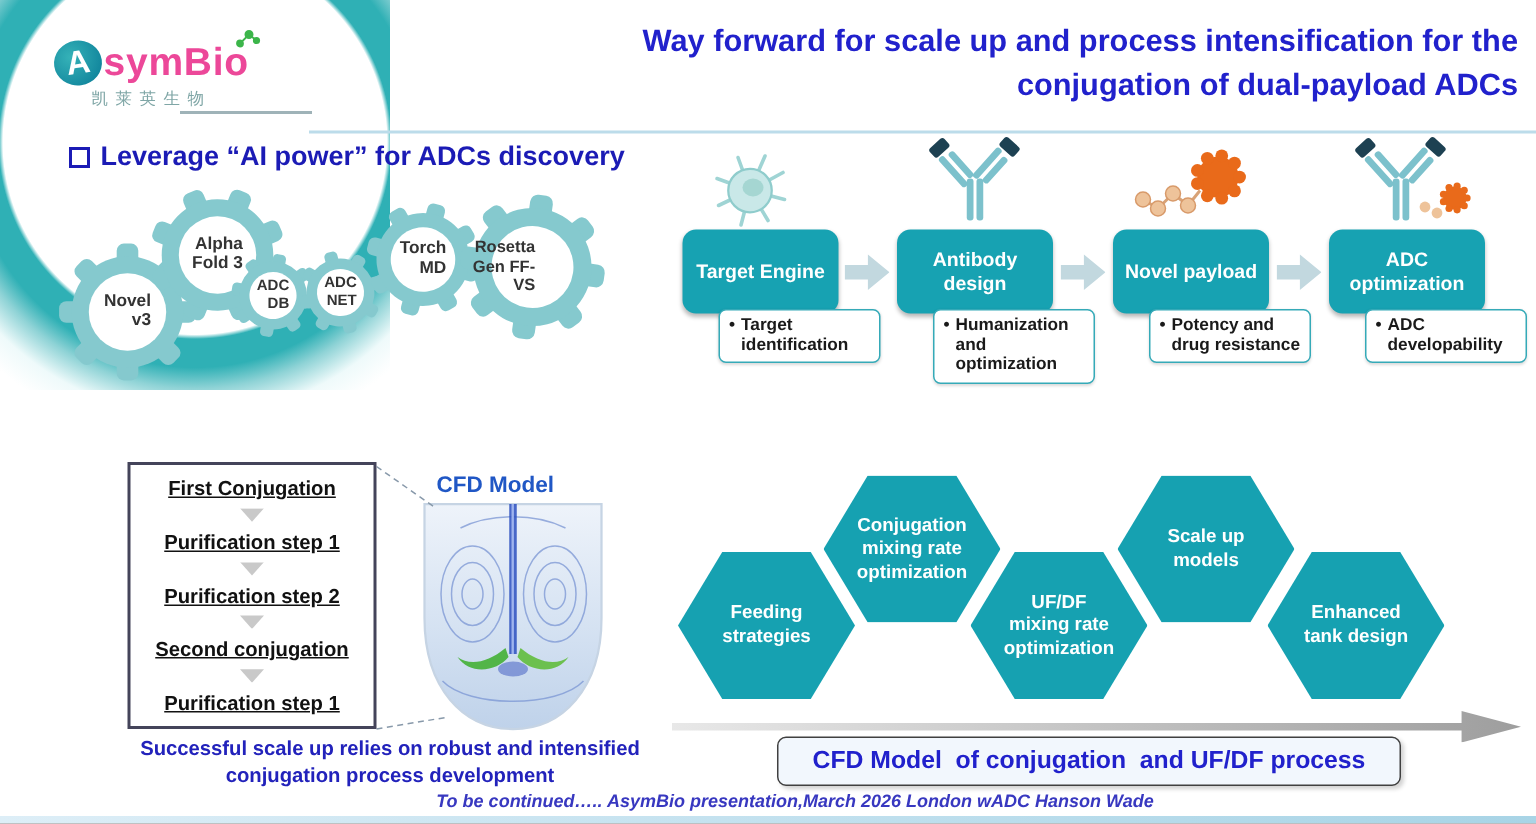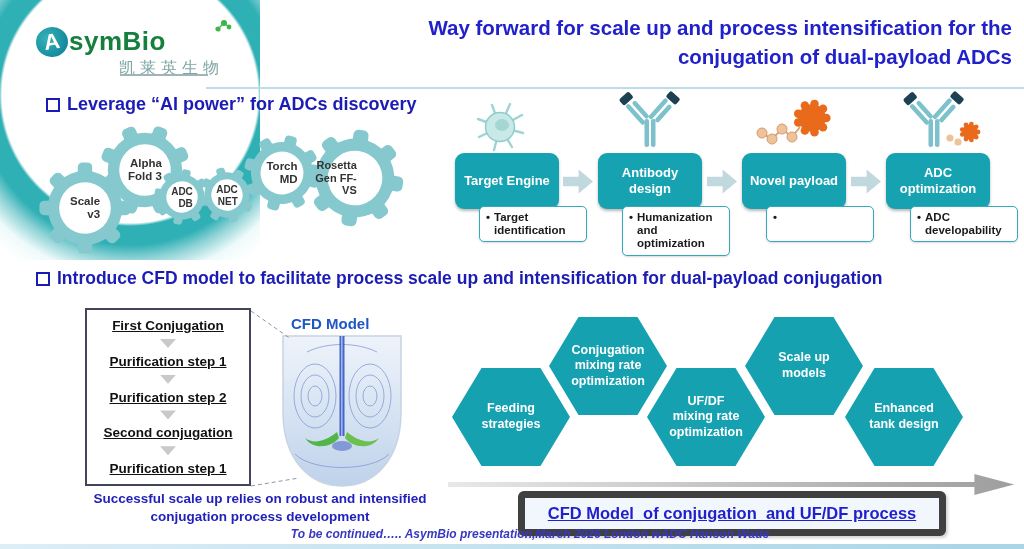--- a/index.html
+++ b/index.html
@@ -25,23 +25,23 @@
   
   .logo { position:absolute; left:36px; top:26px; z-index:3; }
   .logo-row { display:flex; align-items:center; position:relative; }
   .logo-a {
     width:32px; height:30px; border-radius:50%;
     background: radial-gradient(circle at 35% 35%, #35b2b8, #13889e 75%);
     color:#fff; font-weight:bold; font-size:22px;
     display:flex; align-items:center; justify-content:center;
     transform:rotate(-8deg);
   }
-  .logo-text { font-size:26px; font-weight:bold; color:#15803d; letter-spacing:0.5px; margin-left:1px; }
+  .logo-text { font-size:26px; font-weight:bold; color:#ec4899; letter-spacing:0.5px; margin-left:1px; }
   .logo-dots { position:absolute; right:-8px; top:-9px; }
-  .logo-cn { font-size:16px; color:#7fa6a6; letter-spacing:5px; margin:1px 0 0 83px; }
+  .logo-cn { font-size:11px; color:#7fa6a6; letter-spacing:5px; margin:1px 0 0 25px; }
   .logo-underline { position:absolute; left:120px; top:74px; width:88px; height:2px; background:#9fb3b8; z-index:3; }
 
   
   .title {
     position:absolute; right:12px; top:14px; width:700px;
     text-align:right; font-size:20.5px; font-weight:bold; line-height:1.4;
     color:#2121cc; z-index:3;
   }
   .title-underline { position:absolute; left:206px; top:87px; width:818px; height:2px; background:#bcdcea; z-index:2; }
 
@@ -109,24 +109,24 @@
   }
 
   
   .big-arrow {
     position:absolute; left:448px; top:474px; width:566px; height:21px; z-index:1;
     background:linear-gradient(90deg,#e8e8e8,#9e9e9e);
     clip-path:polygon(0 38%, 93% 38%, 93% 0, 100% 50%, 93% 100%, 93% 62%, 0 62%);
   }
   .cfd-arrow-label {
     position:absolute; left:518px; top:491px; width:414px; height:31px;
-    background:#f2f7fd; border:7px solid #404040; border-radius:6px;
+    background:#f2f7fd; border:1px solid #404040; border-radius:6px;
     box-shadow:2px 2px 3px rgba(0,0,0,.18);
     font-size:16.5px; font-weight:bold; color:#2121cc;
-    text-align:center; line-height:31px; z-index:2; white-space:pre;text-decoration:underline;
+    text-align:center; line-height:31px; z-index:2; white-space:pre;
   }
 
   .footer {
     position:absolute; left:200px; top:527px; width:660px; text-align:center;
     font-size:12px; font-weight:bold; font-style:italic; color:#3838c0; z-index:2;
   }
   .bottom-strip {
     position:absolute; left:0; bottom:0; width:1024px; height:5px;
     background:linear-gradient(90deg,#ddeef7,#a8d4e6); z-index:2;
   }
@@ -282,21 +282,21 @@
 
   <div class="title pre">Way forward for scale up and process intensification for the
 conjugation of dual-payload ADCs</div>
   <div class="title-underline"></div>
 
   <div class="heading heading-ai">
     <span class="sqr"></span>
     <span>Leverage “AI power” for ADCs discovery</span>
   </div>
 
-  <div class="gear-label" style="left:85px; top:208px; font-size:11.5px;">Scale
+  <div class="gear-label" style="left:85px; top:208px; font-size:11.5px;">Novel
 v3</div>
   <div class="gear-label" style="left:145px; top:170px; font-size:11.5px;">Alpha
 Fold 3</div>
   <div class="gear-label" style="left:182px; top:197px; font-size:10px;">ADC
 DB</div>
   <div class="gear-label" style="left:227px; top:195px; font-size:10px;">ADC
 NET</div>
   <div class="gear-label" style="left:282px; top:173px; font-size:11.5px;">Torch
 MD</div>
   <div class="gear-label" style="left:336px; top:178px; font-size:11px;">Rosetta
@@ -317,30 +317,27 @@
   <div class="p-sub" style="left:479px;">
     <span>•</span>
       <span>Target identification</span>
   </div>
   <div class="p-sub" style="left:622px;">
     <span>•</span>
       <span>Humanization and optimization</span>
   </div>
   <div class="p-sub" style="left:766px;">
     <span>•</span>
+      <span>Potency and drug resistance</span>
   </div>
   <div class="p-sub" style="left:910px;">
     <span>•</span>
       <span>ADC developability</span>
   </div>
 
-  <div class="heading heading-cfd">
-    <span class="sqr"></span>
-    <span>Introduce CFD model to facilitate process scale up and intensification for dual-payload conjugation</span>
-  </div>
 
   <div class="flow-box">
     <div class="flow-step">First Conjugation</div>
     <div class="flow-arrow"></div>
     <div class="flow-step">Purification step 1</div>
     <div class="flow-arrow"></div>
     <div class="flow-step">Purification step 2</div>
     <div class="flow-arrow"></div>
     <div class="flow-step">Second conjugation</div>
     <div class="flow-arrow"></div>

